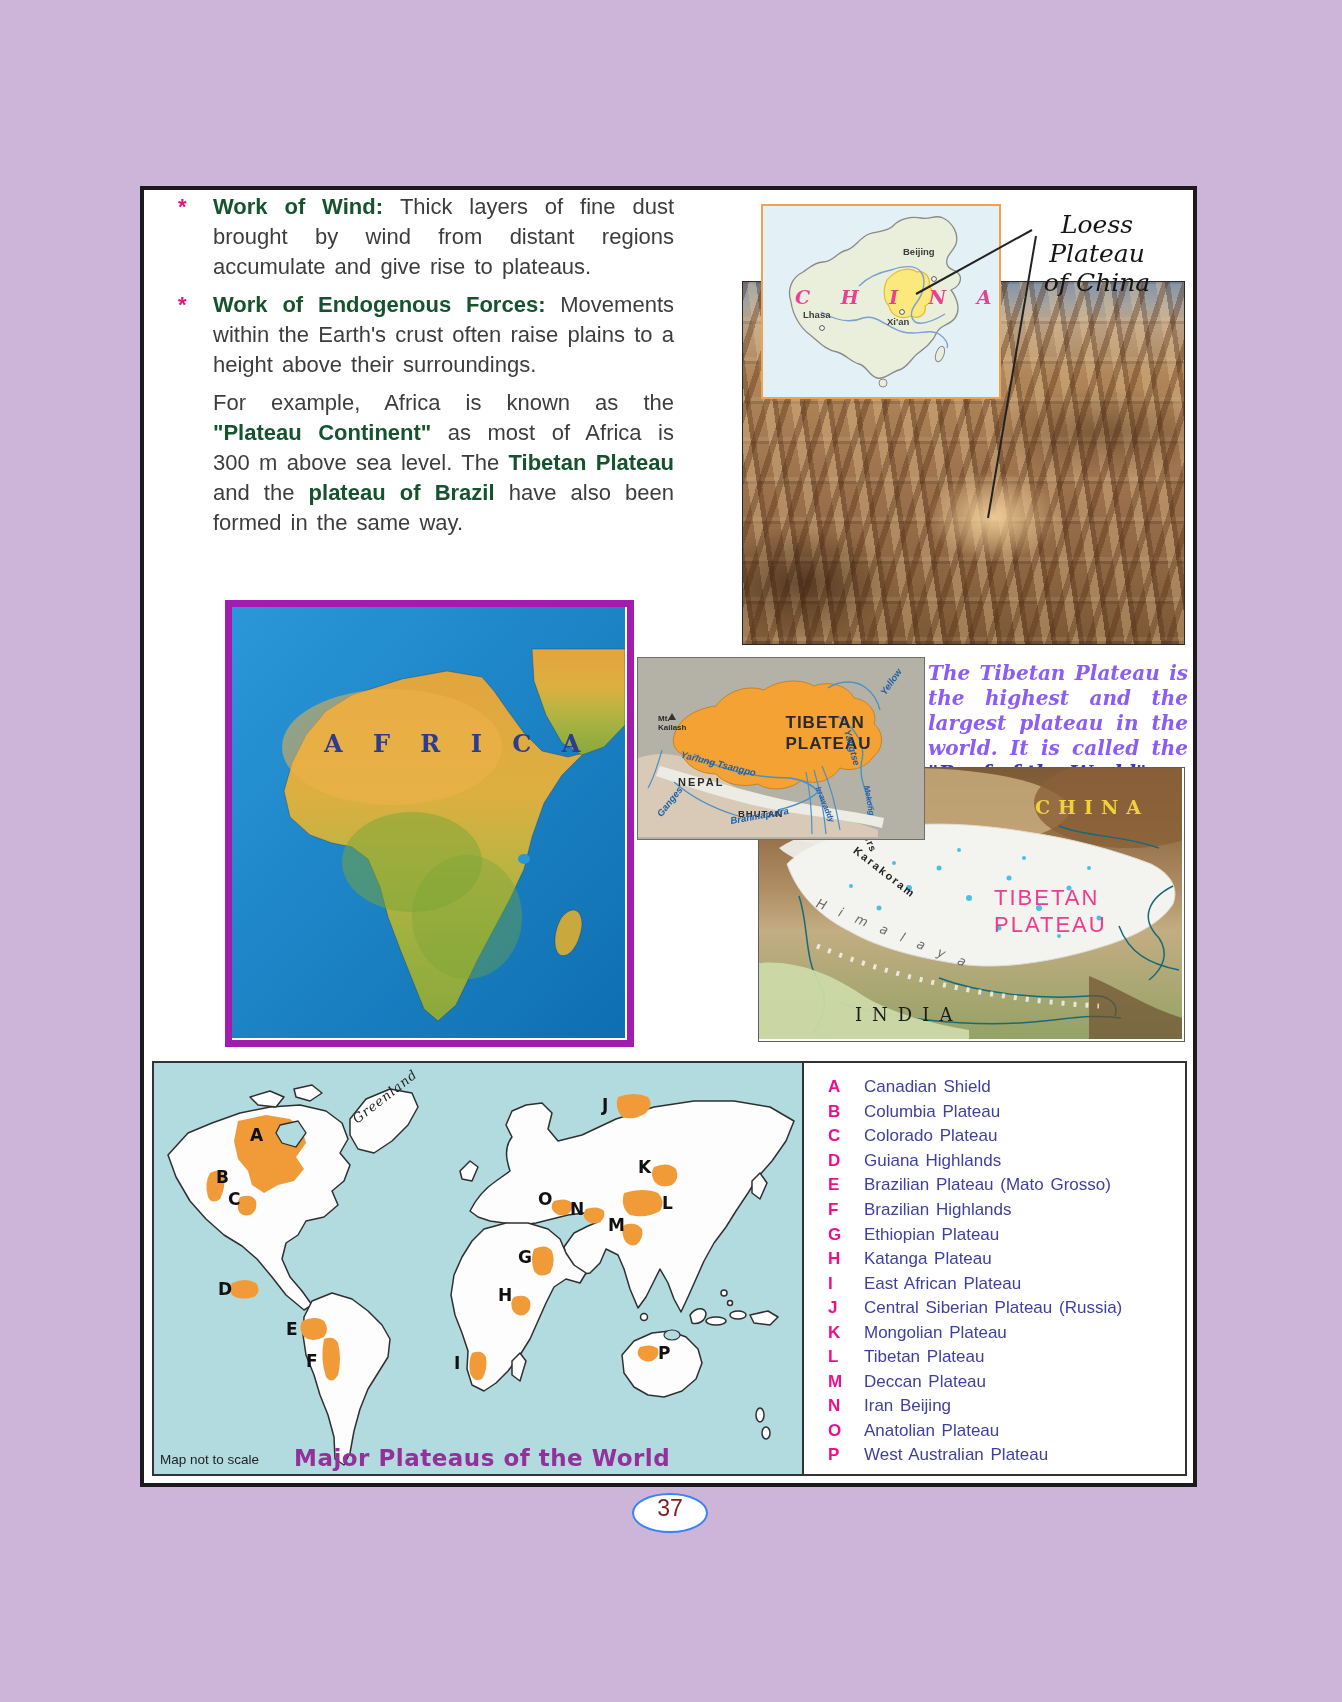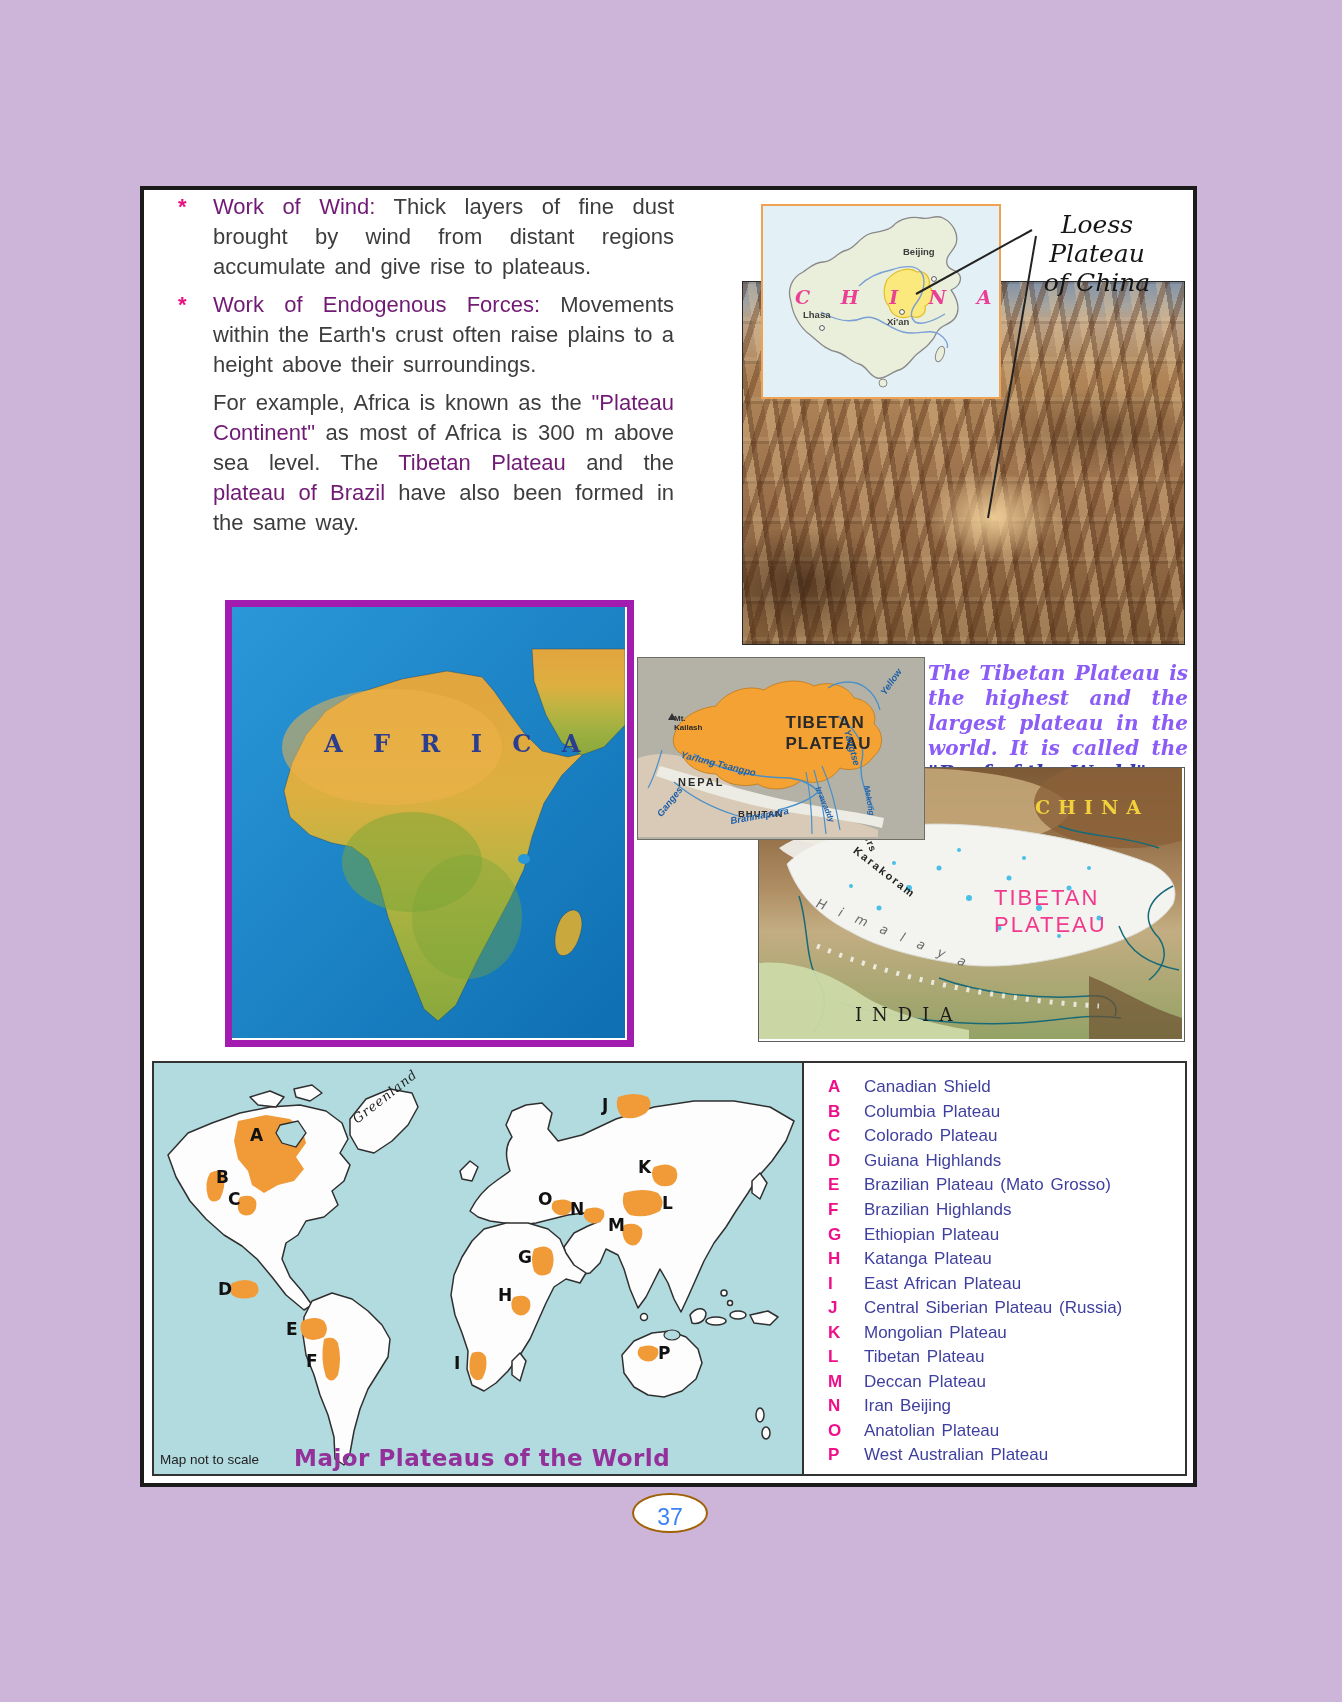--- a/index.html
+++ b/index.html
@@ -5,21 +5,21 @@
   html,body{margin:0;padding:0}
   body{width:1342px;height:1702px;background:#ccb5d9;font-family:"Liberation Sans",sans-serif;position:relative;overflow:hidden}
   .content-box{position:absolute;left:140px;top:186px;width:1049px;height:1293px;background:#ffffff;border:4px solid #1b1b1b}
   .content-box>*{position:absolute}
 
   
   .text-col{left:30px;top:0;width:500px}
   .para{position:relative;padding-left:39px;font-size:22px;line-height:30px;color:#3d3d3d;text-align:justify;word-spacing:3px;margin:8px 0 0 0}
   .para.first{margin-top:2px}
   .para .star{position:absolute;left:4px;top:0;color:#e8117f;font-weight:bold}
-  .para .a{color:#701a75;font-weight:normal}
+  .para .a{color:#14532d;font-weight:bold}
 
   
   .china-inset{left:617px;top:14px;width:236px;height:191px;border:2px solid #efa352;background:#e3f0f6;z-index:3}
   .china-inset span{position:absolute;white-space:nowrap}
   .ci-country{left:32px;top:80px;font:italic bold 19px "DejaVu Serif",serif;color:#ea3f94;letter-spacing:12px}
   .ci-city{font:bold 9.5px "Liberation Sans",sans-serif;color:#3c3c3c}
   .ci-beijing{left:140px;top:40px}
   .ci-xian{left:124px;top:110px}
   .ci-lhasa{left:40px;top:103px}
 
@@ -39,21 +39,21 @@
   .pointers{left:0;top:0;z-index:5;pointer-events:none}
 
   
   .africa-map{left:81px;top:410px;width:395px;height:433px;border:7px solid #a21caf}
   .af-label{position:absolute;left:92px;top:122px;font:bold 24px "DejaVu Serif",serif;color:#2b3d8f;letter-spacing:11px;white-space:nowrap}
 
   
   .tibet-diagram{left:493px;top:467px;width:286px;height:181px;border:1px solid #6e6e66;background:#b4b2a6;z-index:2;overflow:hidden}
   .tibet-diagram span{position:absolute;white-space:nowrap;color:#2a2a2a}
   .td-title{left:70px;top:54px;width:155px;text-align:center;font:bold 17px/21px "Liberation Sans",sans-serif;letter-spacing:1px;white-space:normal!important}
-  .td-mt{left:36px;top:56px;font:bold 8px/9px "Liberation Sans",sans-serif;white-space:pre-line!important}
+  .td-mt{left:20px;top:56px;font:bold 8px/9px "Liberation Sans",sans-serif;white-space:pre-line!important}
   .td-nepal{left:40px;top:118px;font:bold 11px "Liberation Sans",sans-serif;letter-spacing:2px}
   .td-bhutan{left:100px;top:150px;font:bold 9.5px "Liberation Sans",sans-serif;letter-spacing:1px}
   .td-river{font:italic bold 9.5px "Liberation Sans",sans-serif;color:#1f5fa8!important}
   .td-yarlung{left:42px;top:100px;transform:rotate(14deg)}
   .td-ganges{left:14px;top:138px;transform:rotate(-52deg)}
   .td-brahma{left:92px;top:152px;transform:rotate(-10deg)}
   .td-yellow{left:238px;top:18px;transform:rotate(-55deg)}
   .td-yangtse{left:196px;top:84px;transform:rotate(74deg)}
   .td-irrawaddy{left:168px;top:142px;transform:rotate(68deg);font-size:8px}
   .td-mekong{left:216px;top:138px;transform:rotate(80deg);font-size:8px}
@@ -80,21 +80,21 @@
   .wm-greenland{left:192px;top:26px;transform:rotate(-38deg);font:italic 13px "DejaVu Serif",serif;color:#222;letter-spacing:1px}
   .wm-caption{left:140px;bottom:3px;width:340px;text-align:center;font:bold 23px "DejaVu Sans",sans-serif;color:#94309a;letter-spacing:.5px}
   .wm-note{left:6px;bottom:7px;font:13.5px "Liberation Sans",sans-serif;color:#222}
   .marker{position:absolute;font:bold 17px "DejaVu Sans",sans-serif;color:#111}
   .legend{flex:1;border-left:2px solid #333;background:#fff;padding:12px 0 0 24px}
   .lg-row{height:24.55px;display:flex;align-items:center}
   .lg-key{width:36px;font:bold 17px "Liberation Sans",sans-serif;color:#f00f8a}
   .lg-label{font:17px "Liberation Sans",sans-serif;color:#3f3f9f;word-spacing:2px}
 
   
-  .page-oval{position:absolute;left:632px;top:1493px;width:72px;height:36px;background:#fff;border:2px solid #a16207;border-radius:50%;display:flex;align-items:flex-end;justify-content:center;font:23px "Liberation Sans",sans-serif;color:#3b82f6}
+  .page-oval{position:absolute;left:632px;top:1493px;width:72px;height:36px;background:#fff;border:2px solid #3b82f6;border-radius:50%;display:flex;align-items:flex-start;justify-content:center;font:23px "Liberation Sans",sans-serif;color:#7f1d1d}
 </style>
 </head>
 <body>
 
 <div class="content-box">
 
   <div class="text-col">
     <div class="para first"><span class="star">*</span><span class="a">Work of Wind: </span><span>Thick layers of fine dust brought by wind from distant regions accumulate and give rise to plateaus.</span></div>
     <div class="para"><span class="star">*</span><span class="a">Work of Endogenous Forces: </span><span>Movements within the Earth's crust often raise plains to a height above their surroundings.</span></div>
     <div class="para"><span>For example, Africa is known as the </span><span class="a">"Plateau Continent"</span><span> as most of Africa is 300 m above sea level. The </span><span class="a">Tibetan Plateau</span><span> and the </span><span class="a">plateau of Brazil</span><span> have also been formed in the same way.</span></div>

